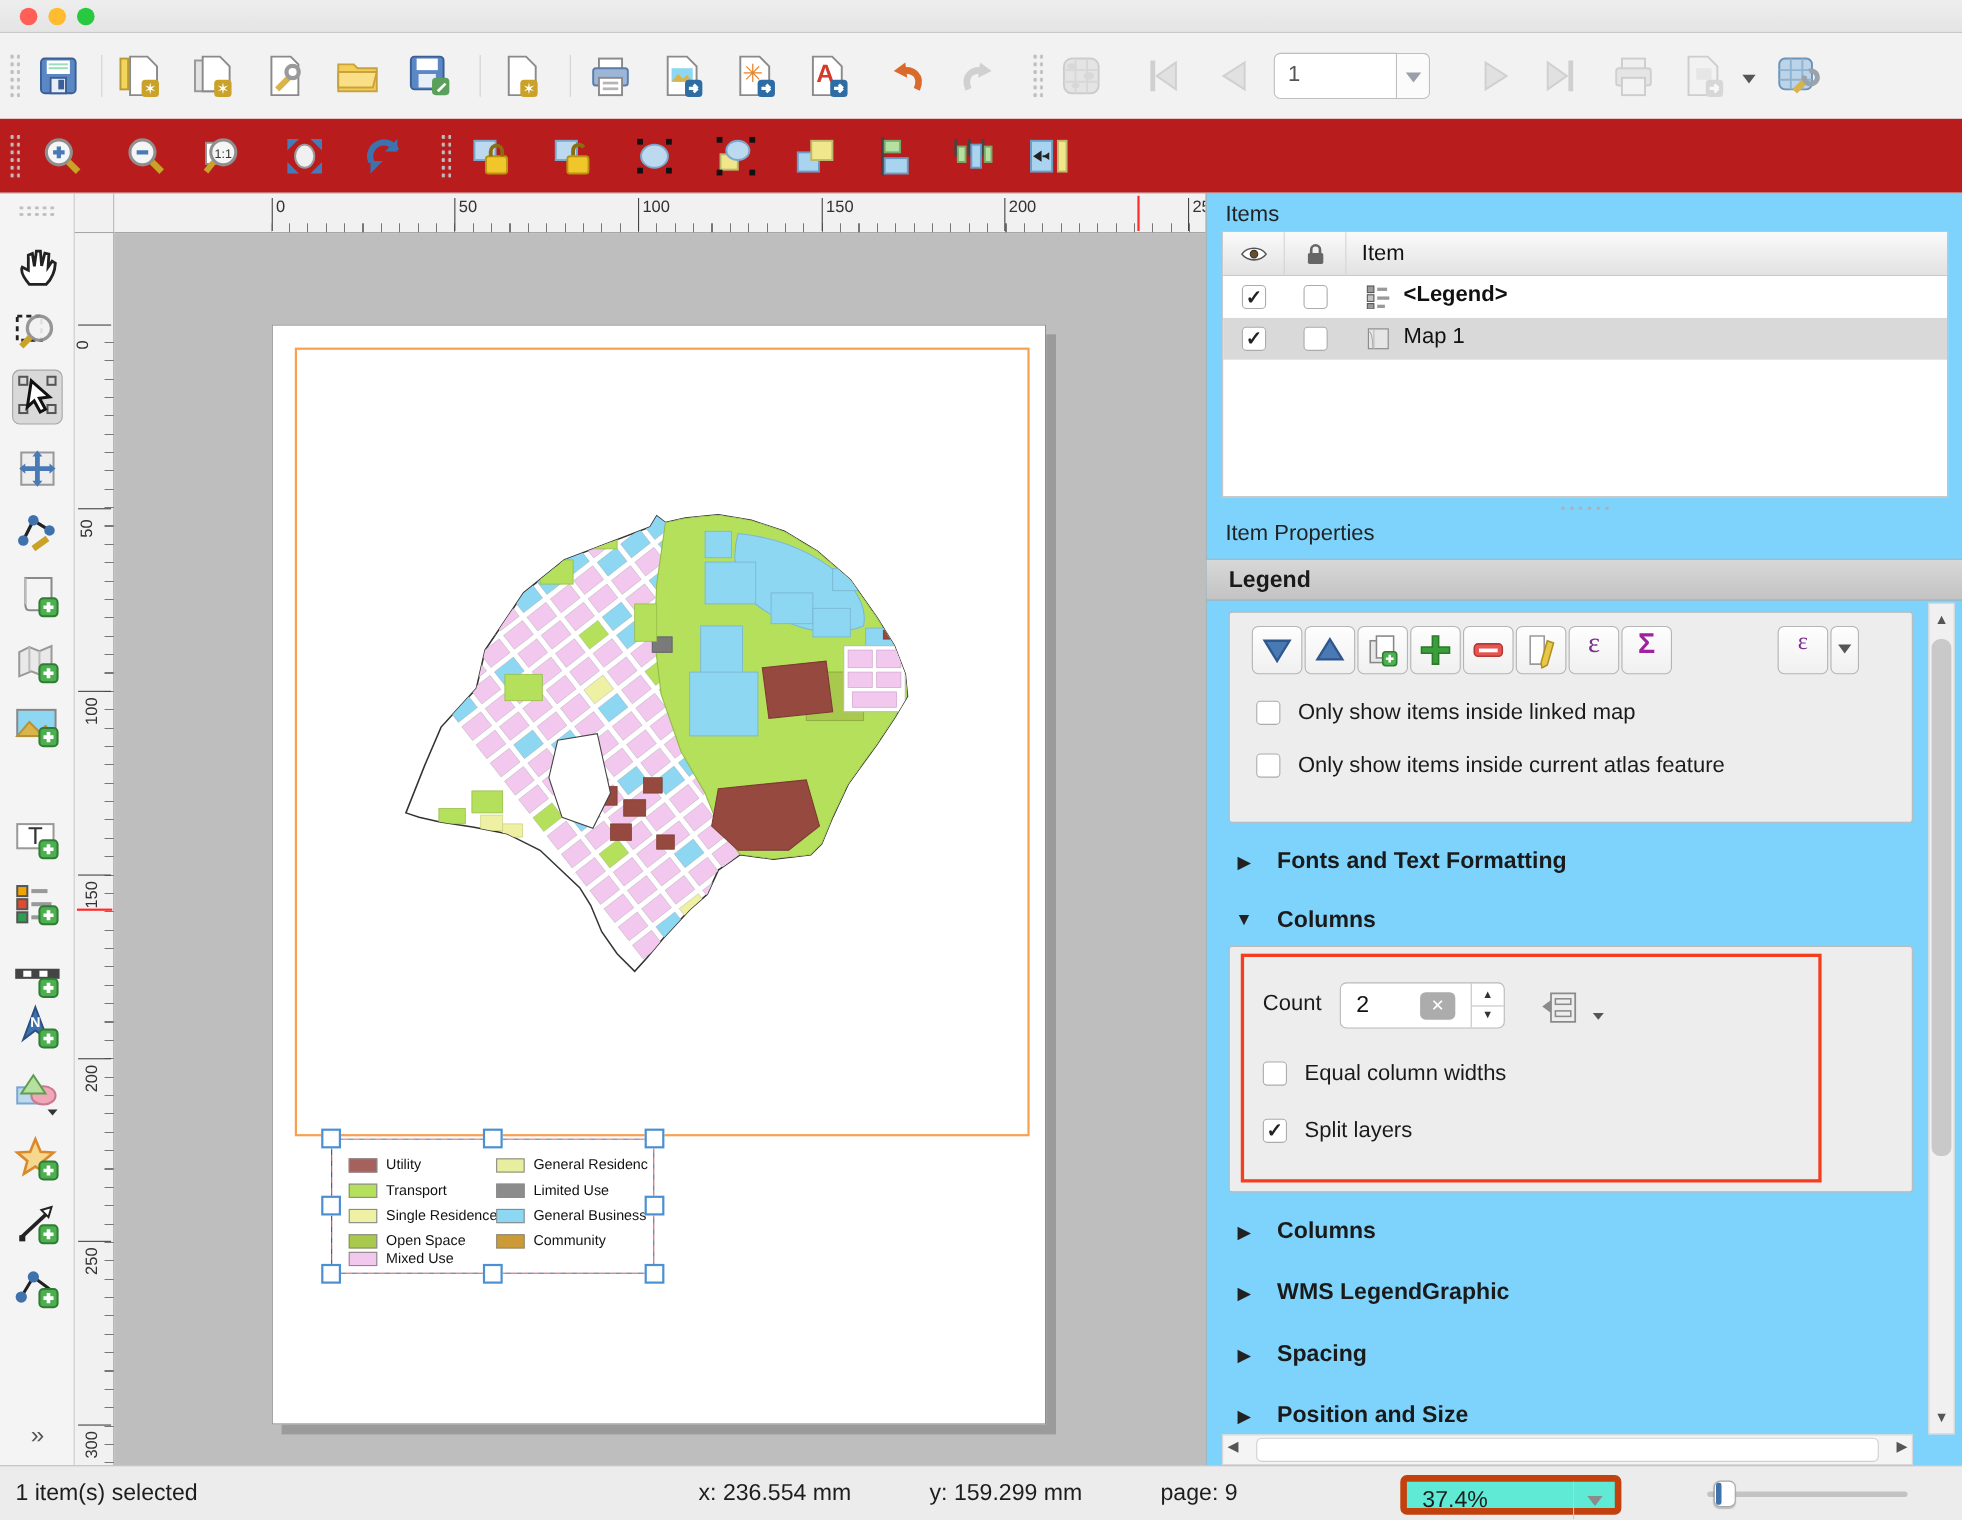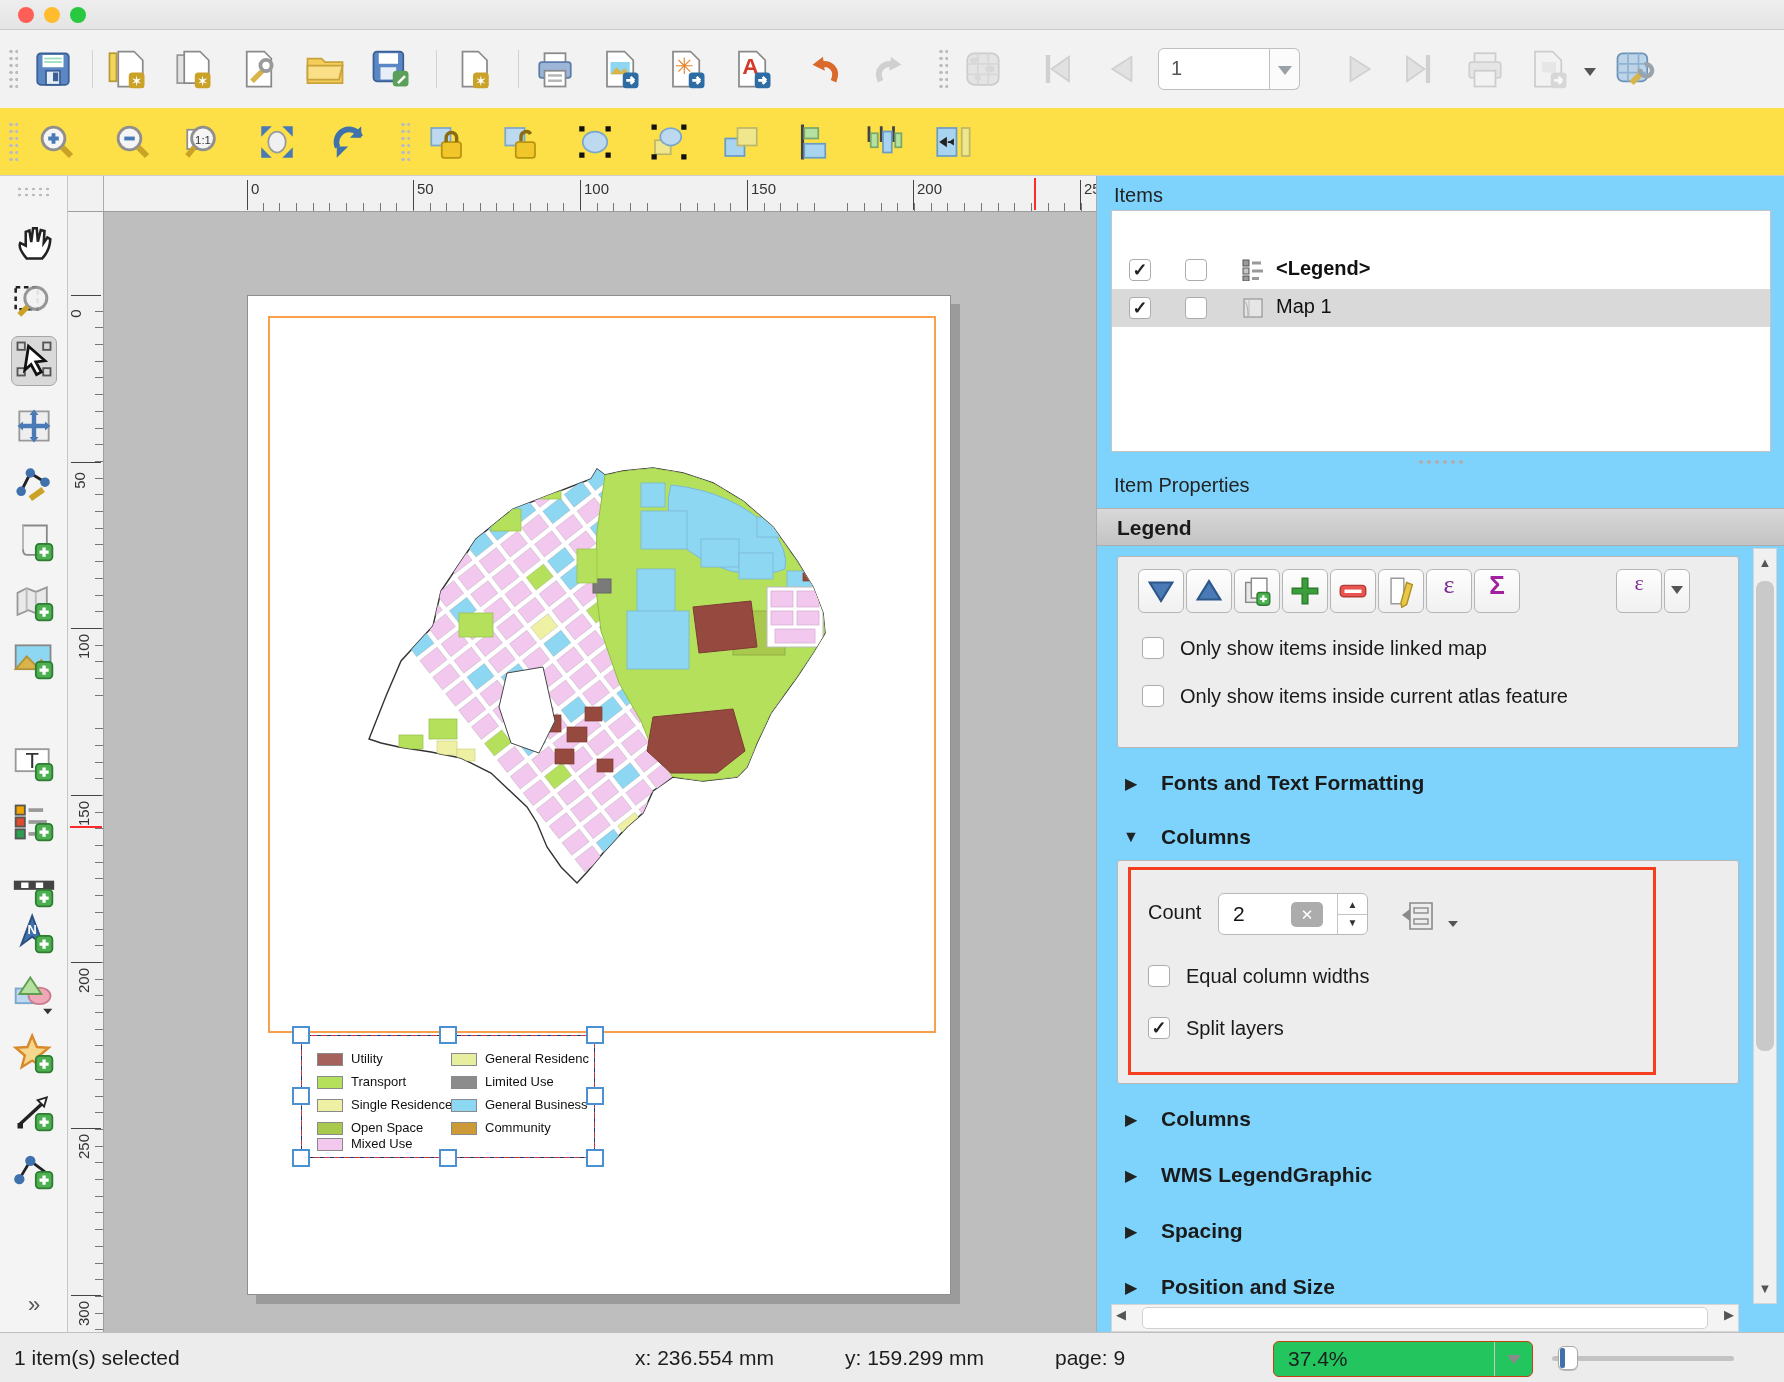--- a/index.html
+++ b/index.html
@@ -5,21 +5,21 @@
   html,body{margin:0;padding:0;background:#e2e2e2;}
   *{box-sizing:border-box;font-family:"Liberation Sans",sans-serif;}
   .app{position:relative;width:1784px;height:1382px;background:#EFEFEF;overflow:hidden;}
   .abs{position:absolute;}
   
   .titlebar{position:absolute;left:0;top:0;width:1784px;height:30px;background:linear-gradient(#EEEEEE,#E4E4E4);border-bottom:1px solid #C9C9C9;}
   .light{position:absolute;top:7px;width:16px;height:16px;border-radius:50%;}
   .wtitle{position:absolute;left:0;right:0;top:3px;text-align:center;font-size:18px;font-weight:bold;color:#3a3a3a;}
   
   .toolbar1{position:absolute;left:0;top:30px;width:1784px;height:78px;background:#F2F2F2;}
-  .toolbar2{position:absolute;left:0;top:108px;width:1784px;height:68px;background:#fde047;border-bottom:1px solid #CFCFCF;}
+  .toolbar2{position:absolute;left:0;top:108px;width:1784px;height:68px;background:#b91c1c;border-bottom:1px solid #CFCFCF;}
   .tbtn{position:absolute;width:46px;height:46px;top:16px;border-radius:5px;}
   .toolbar2 .tbtn{top:11px;}
   .tbtn svg{width:42px;height:42px;display:block;margin:2px auto;}
   .dim{filter:grayscale(1);opacity:.5;}
   .vsep{position:absolute;top:20px;width:1px;height:38px;background:#D2D2D2;}
   .dots{position:absolute;top:18px;width:10px;height:42px;background:radial-gradient(#BDBDBD 1.6px,transparent 1.8px);background-size:6px 7px;}
   .pagecombo{position:absolute;left:1158px;top:18px;width:112px;height:42px;background:#fff;border:1px solid #BFBFBF;border-radius:6px 0 0 6px;font-size:20px;color:#555;padding:8px 0 0 12px;}
   .combodd{position:absolute;left:1270px;top:18px;width:30px;height:42px;background:#FBFBFB;border:1px solid #BFBFBF;border-left:none;border-radius:0 6px 6px 0;}
   .tri-d{width:0;height:0;border-left:7px solid transparent;border-right:7px solid transparent;border-top:9px solid #8b8b8b;margin:17px auto;}
   
@@ -924,20 +924,35 @@
       </div>
     </div>
   </div>
 
   <div class="rpanel">
 
     <div class="ptitle" style="left:17px;top:8px">Items</div>
     <div class="winbtn" style="right:44px;top:6px">⧉</div>
     <div class="winbtn" style="right:14px;top:6px">✕</div>
     <div class="itable">
+      <div class="ithead">
+        <div class="itcol" style="left:0;width:56px">
+          <svg width="26" height="20" style="margin:10px 15px">
+              <path d="M2 10 C7 3 19 3 24 10 C19 17 7 17 2 10Z" fill="#fff" stroke="#555" stroke-width="1.4"></path>
+              <circle cx="13" cy="10" r="3.4" fill="#6b4f2a" stroke="#333"></circle>
+            </svg>
+        </div>
+        <div class="itcol" style="left:56px;width:56px">
+          <svg width="22" height="22" style="margin:9px 17px">
+              <rect x="4" y="10" width="14" height="10" rx="1.5" fill="#666"></rect>
+              <path d="M7 10V7a4 4 0 018 0v3" stroke="#666" stroke-width="2.4" fill="none"></path>
+            </svg>
+        </div>
+        <div class="abs" style="left:126px;top:8px;font-size:20px;color:#111">Item</div>
+      </div>
       <div class="itrow" style="top:40px;background:#fff">
         <div class="cb abs" style="left:17px;top:8px">✓</div>
         <div class="cb abs" style="left:73px;top:8px"></div>
         <svg class="abs" style="left:130px;top:8px" width="22" height="22">
             <rect x="1" y="1" width="6" height="6" fill="#9a9a9a" stroke="#555"></rect>
             <rect x="1" y="9" width="6" height="6" fill="#c5c5c5" stroke="#555"></rect>
             <rect x="1" y="17" width="6" height="5" fill="#9a9a9a" stroke="#555"></rect>
             <rect x="10" y="2.5" width="9" height="3" fill="#999"></rect>
             <rect x="10" y="10.5" width="11" height="3" fill="#999"></rect>
             <rect x="10" y="18" width="7" height="3" fill="#999"></rect>
@@ -1053,21 +1068,21 @@
       <div class="abs" style="left:30px;top:2px;width:566px;height:22px;background:#fff;border:1px solid #D0D0D0;border-radius:5px"></div>
       <div class="abs" style="right:4px;top:2px;font-size:13px;color:#555">▶</div>
     </div>
   </div>
 
   <div class="statusbar">
     <div class="abs" style="left:14px;top:13px">1 item(s) selected</div>
     <div class="abs" style="left:635px;top:13px">x: 236.554 mm</div>
     <div class="abs" style="left:845px;top:13px">y: 159.299 mm</div>
     <div class="abs" style="left:1055px;top:13px">page: 9</div>
-    <div class="abs" style="left:1273px;top:8px;width:260px;height:36px;background:#22c55e;border:1px solid #c2410c;border-radius:6px">
+    <div class="abs" style="left:1273px;top:8px;width:201px;height:36px;background:#5eead4;border:6px solid #c2410c;border-radius:6px">
       <span class="abs" style="left:14px;top:5px">37.4%</span>
       <div class="abs" style="right:0;top:0;width:38px;height:34px;border-left:1px solid #C9C9C9">
           <div class="tri-d" style="border-left-width:7px;border-right-width:7px;border-top-width:9px;margin:13px auto"></div>
         </div>
     </div>
     <div class="abs" style="left:1552px;top:23px;width:182px;height:5px;background:#C3C3C3;border-radius:3px"></div>
     <div class="abs" style="left:1558px;top:13px;width:20px;height:24px;background:#fff;border:1px solid #A9A9A9;border-radius:6px;box-shadow:0 1px 1px rgba(0,0,0,.2)"></div>
     <div class="abs" style="left:1560px;top:15px;width:5px;height:20px;background:#3f71ad;border-radius:2px"></div>
   </div>
 

